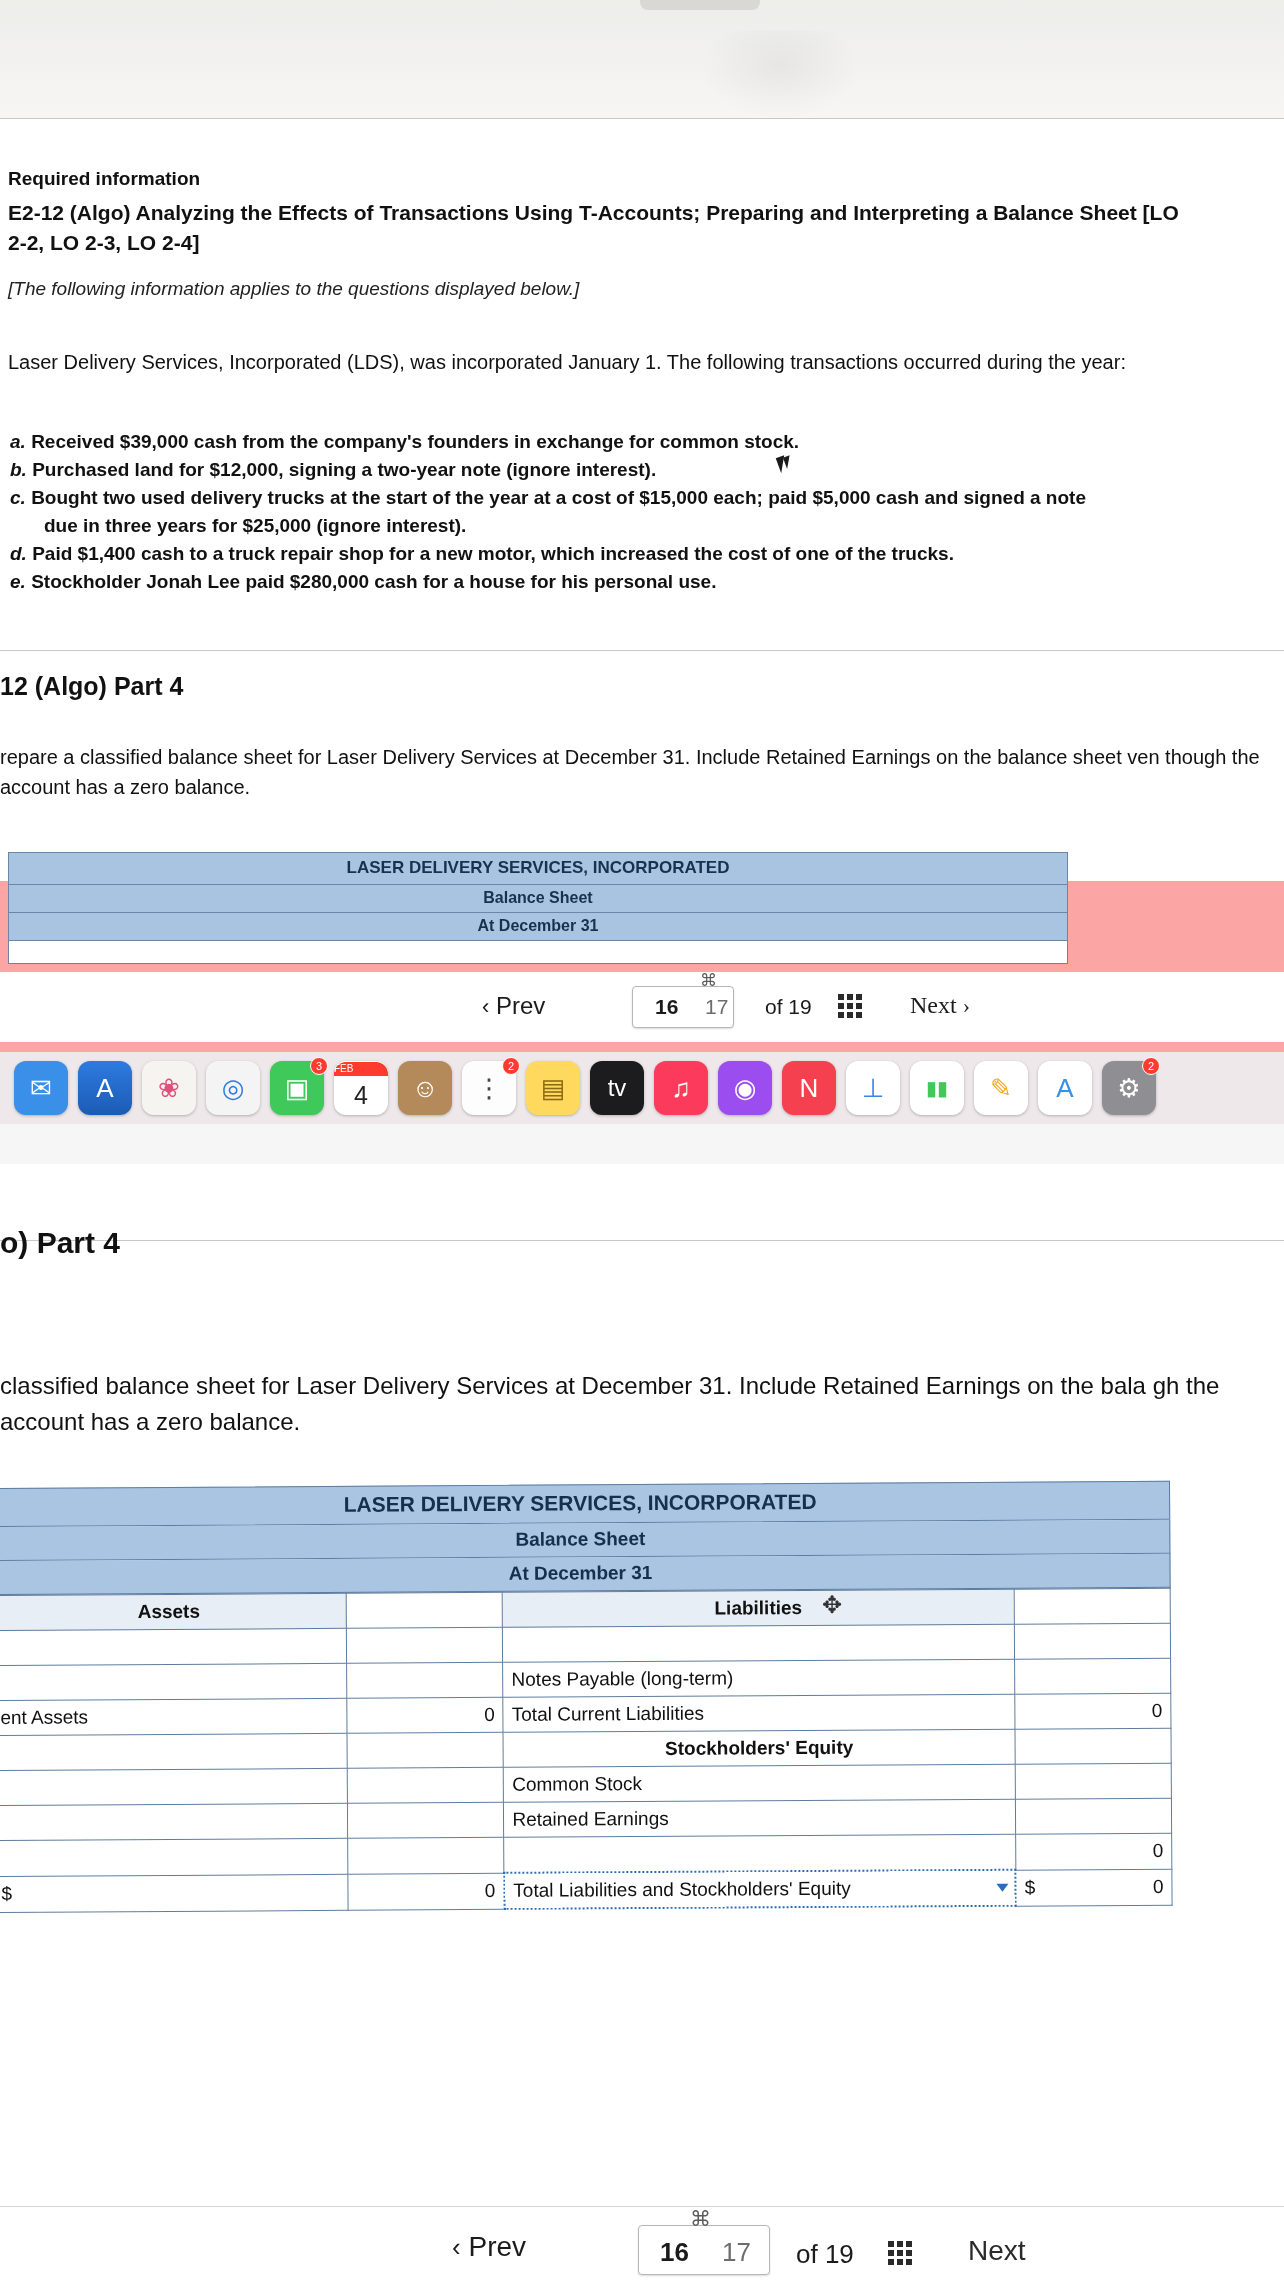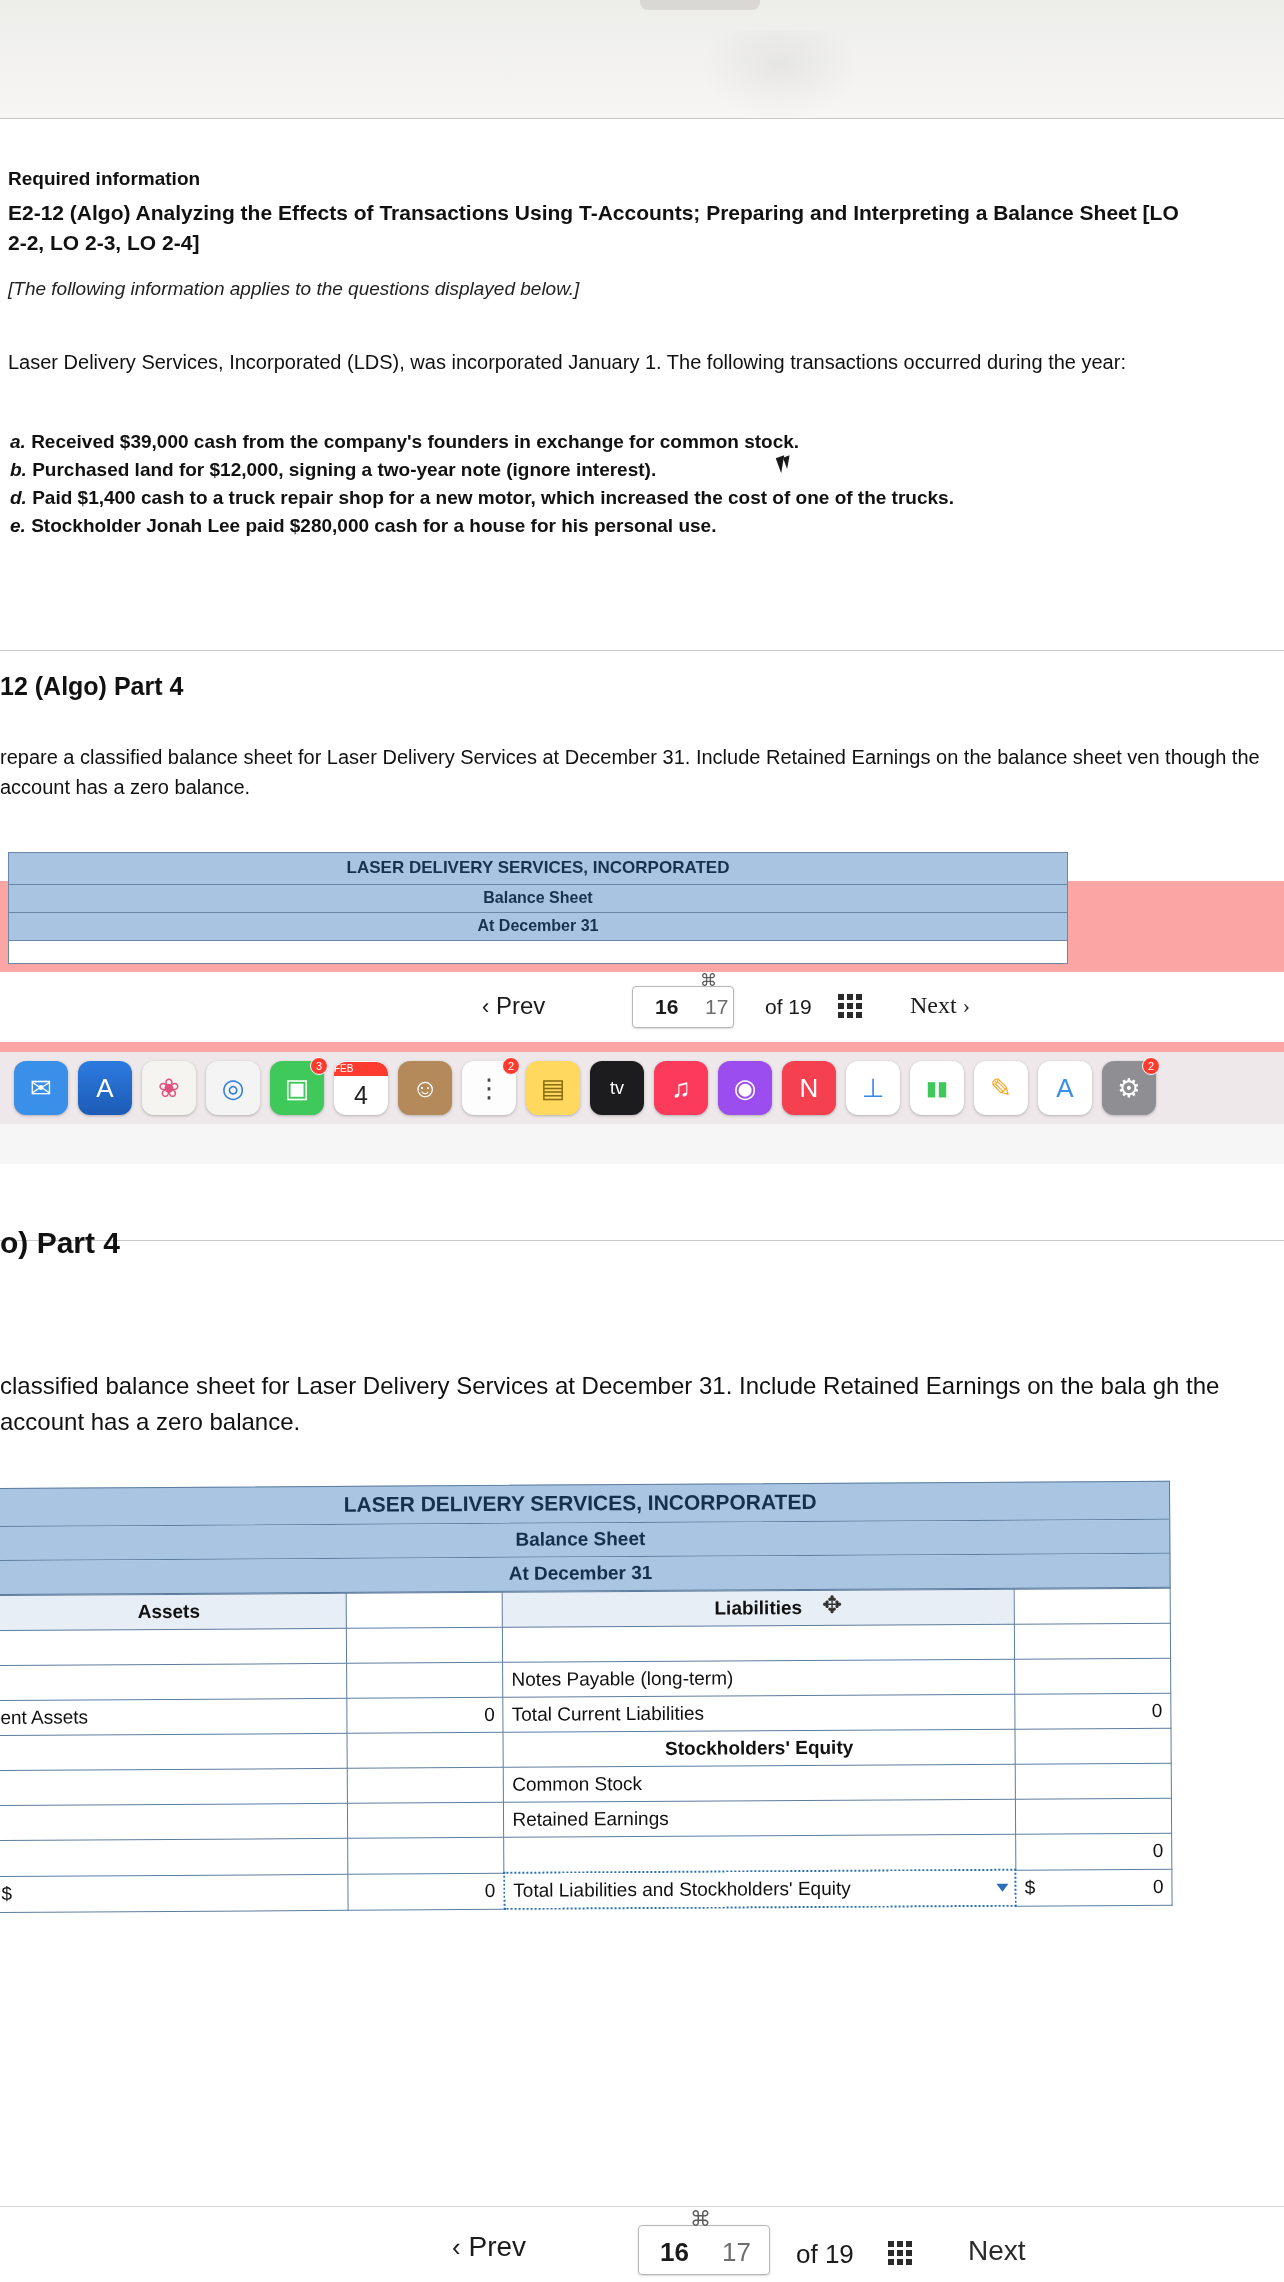--- a/index.html
+++ b/index.html
@@ -346,20 +346,21 @@
   <div class="band" style="top:119px; height:533px;"></div>
 
   <div class="req-label txt">Required information</div>
   <div class="prob-title txt">E2-12 (Algo) Analyzing the Effects of Transactions Using T-Accounts; Preparing and Interpreting a Balance Sheet [LO 2-2, LO 2-3, LO 2-4]</div>
   <div class="prob-note txt">[The following information applies to the questions displayed below.]</div>
   <div class="intro txt">Laser Delivery Services, Incorporated (LDS), was incorporated January 1. The following transactions occurred during the year:</div>
 
   <div class="trans">
     <span class="row"><span class="lbl">a.</span> <span>Received $39,000 cash from the company's founders in exchange for common stock.</span></span>
     <span class="row"><span class="lbl">b.</span> <span>Purchased land for $12,000, signing a two-year note (ignore interest).</span></span>
+    <span class="row"><span class="lbl">c.</span> <span>Bought two used delivery trucks at the start of the year at a cost of $15,000 each; paid $5,000 cash and signed a note</span><span class="ind">due in three years for $25,000 (ignore interest).</span></span>
     <span class="row"><span class="lbl">d.</span> <span>Paid $1,400 cash to a truck repair shop for a new motor, which increased the cost of one of the trucks.</span></span>
     <span class="row"><span class="lbl">e.</span> <span>Stockholder Jonah Lee paid $280,000 cash for a house for his personal use.</span></span>
   </div>
 
   <div class="cursor1"></div>
 
   <div class="hr" style="top:650px;"></div>
   <div class="band" style="top:651px; height:230px;"></div>
 
   <div class="part-head-1 txt">12 (Algo) Part 4</div>
@@ -405,21 +406,21 @@
     <div class="dock-icon" style="background:#f6f4f1;color:#e0507d;">❀</div>
     <div class="dock-icon" style="background:#f4f4f4;color:#2f7be0;">◎</div>
     <div class="dock-icon" style="background:#3ec95a;">▣<span class="badge">3</span></div>
     <div class="dock-icon" style="background:#ffffff;flex-direction:column;padding:0;overflow:hidden;">
       <span class="cal-top">FEB</span>
       <span class="cal-day">4</span>
     </div>
     <div class="dock-icon" style="background:#b48a5a;">☺</div>
     <div class="dock-icon" style="background:#fdfdfd;color:#444;">⋮<span class="badge">2</span></div>
     <div class="dock-icon" style="background:#ffd85e;color:#8a6a10;">▤</div>
-    <div class="dock-icon" style="background:#1c1c1e;font-size:18px;">tv</div>
+    <div class="dock-icon" style="background:#1c1c1e;font-size:24px;">tv</div>
     <div class="dock-icon" style="background:#fb3a5c;">♫</div>
     <div class="dock-icon" style="background:#9b4df0;">◉</div>
     <div class="dock-icon" style="background:#f5404f;">N</div>
     <div class="dock-icon" style="background:#ffffff;color:#3a87e8;">⊥</div>
     <div class="dock-icon" style="background:#ffffff;color:#3ec95a;font-size:20px;">▮▮</div>
     <div class="dock-icon" style="background:#ffffff;color:#f5a623;">✎</div>
     <div class="dock-icon" style="background:#ffffff;color:#3a8fe8;">A</div>
     <div class="dock-icon" style="background:#8e8e93;">⚙<span class="badge">2</span></div>
   </div>
 

